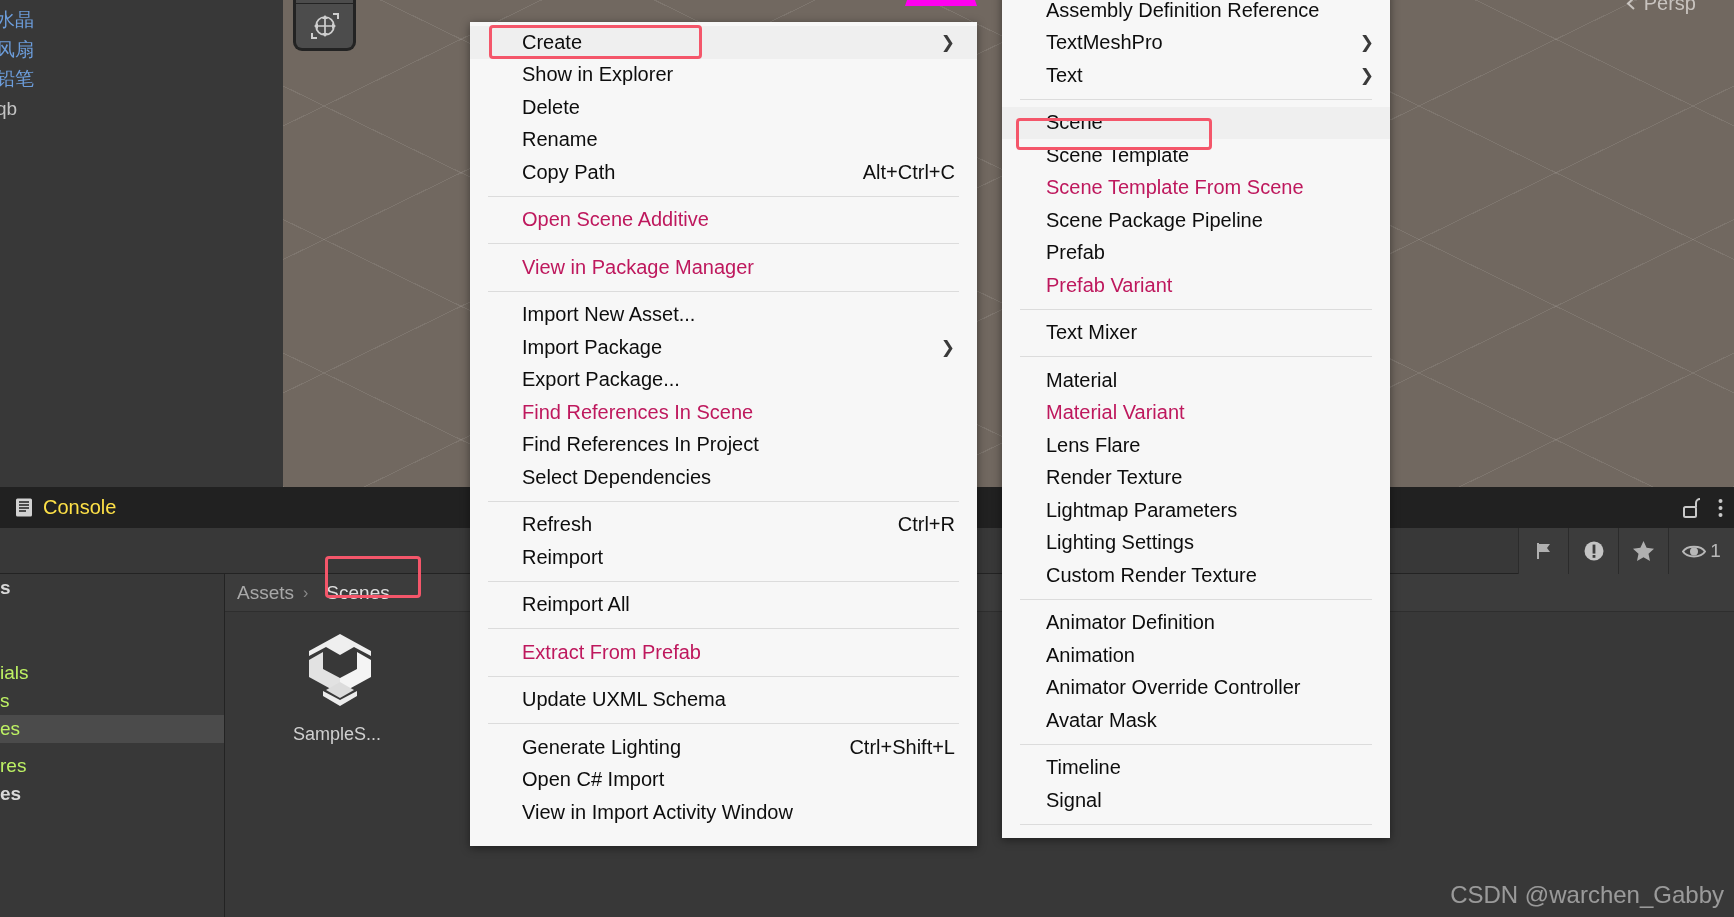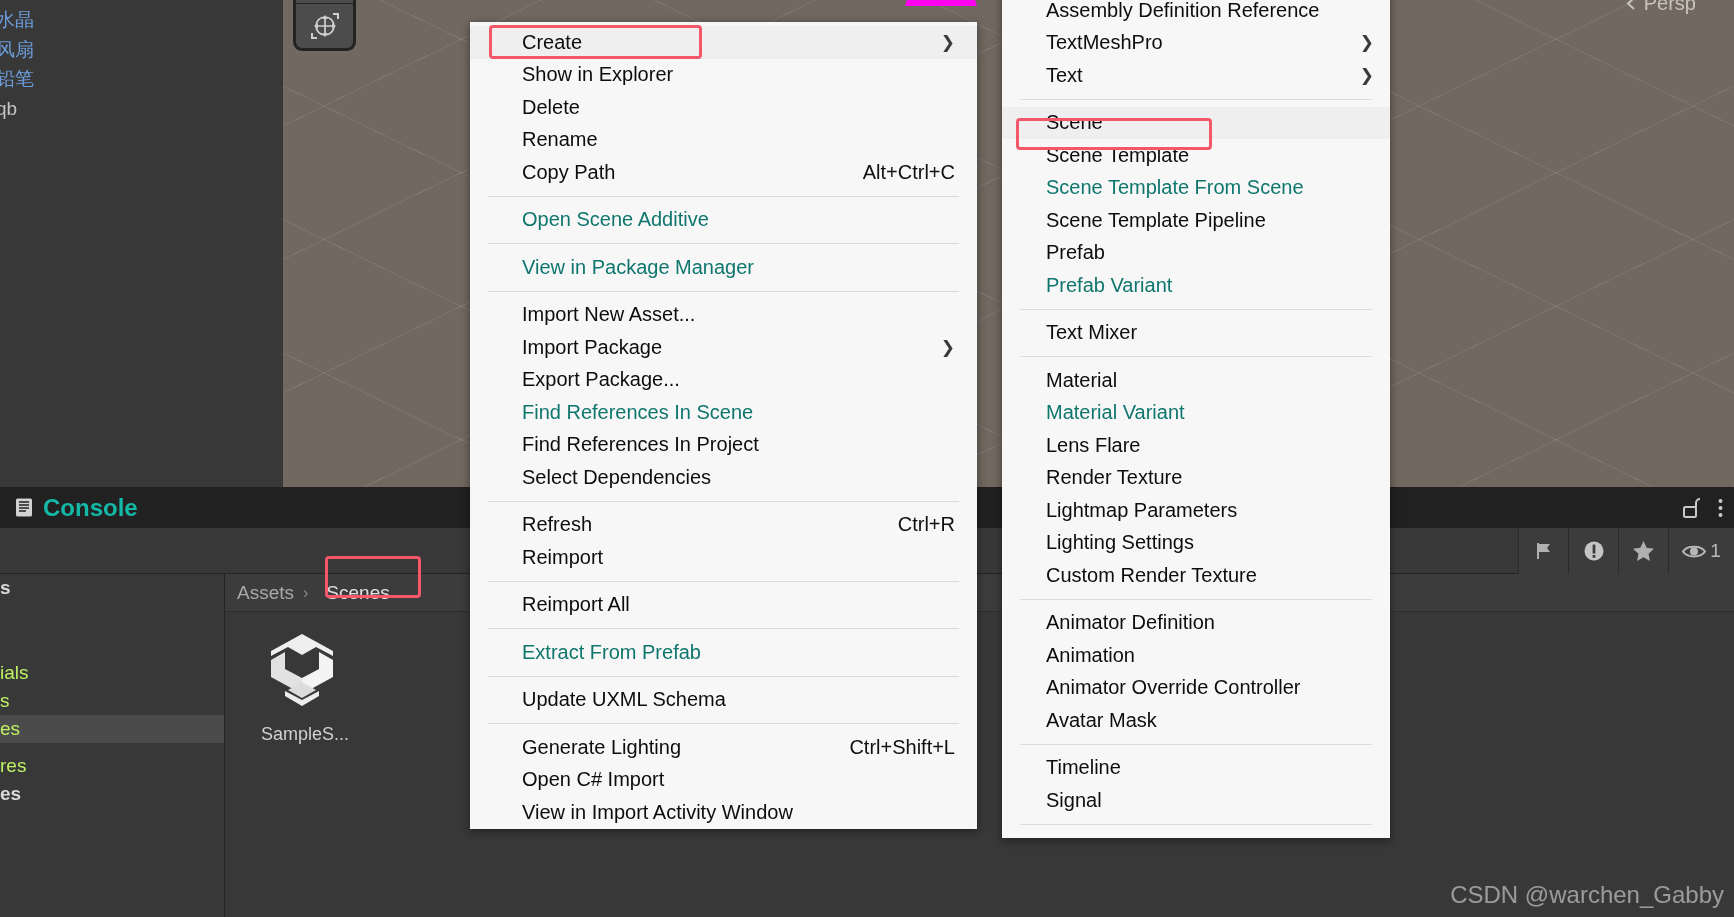--- a/index.html
+++ b/index.html
@@ -64,21 +64,21 @@
   
   .console-panel {
     position:absolute; left:0; top:487px; right:0; bottom:0;
     background:#383838;
   }
   .console-tabbar {
     height:41px; background:#212121;
     display:flex; align-items:center; padding-left:14px; gap:9px;
     position:relative;
   }
-  .console-tabbar .tab-label { color:#14b8a6; font-size:24px;font-weight:bold; }
+  .console-tabbar .tab-label { color:#fde047; font-size:20px; }
   .console-tabbar .right-icons {
     position:absolute; right:10px; top:0; height:41px;
     display:flex; align-items:center; gap:16px;
   }
   .console-toolbar {
     height:46px; background:#383838; border-bottom:1px solid #232323;
     position:relative;
   }
   .console-toolbar .tb-right {
     position:absolute; right:0; top:0; height:46px; display:flex; align-items:stretch;
@@ -110,38 +110,38 @@
   .proj-content { flex:1; background:#383838; position:relative; }
   .breadcrumb {
     height:38px; background:#3c3c3c;
     display:flex; align-items:center; padding-left:12px; gap:9px;
     border-bottom:1px solid #2e2e2e;
   }
   .crumb { color:#a9a9a9; font-size:19px; }
   .crumb.cur { color:#e0e0e0; padding:3px 9px; }
   .crumb-sep { color:#8a8a8a; font-size:16px; }
   .asset-grid { padding:16px 0 0 36px; display:flex; gap:26px; flex-wrap:wrap; }
-  .asset-cell { width:120px; text-align:left; }
+  .asset-cell { width:120px; text-align:right; }
   .asset-name { color:#d0d0d0; font-size:18px; margin-top:6px; }
 
   
   .ctxmenu {
     position:absolute; left:470px; top:22px; width:507px;
     background:#f7f7f7;
     box-shadow:0 2px 9px rgba(0,0,0,.45);
-    padding:4px 0 0 0;
+    padding:4px 0 17px 0;
     z-index:50;
     font-size:20px;
   }
   .mi {
     height:32.5px; display:flex; align-items:center;
     padding:0 22px 0 52px; color:#0d0d0d; position:relative;
     white-space:nowrap;
   }
-  .mi.disabled { color:#0f766e; }
+  .mi.disabled { color:#be185d; }
   .mi.hl { background:#efefef; }
   .mi .shortcut { margin-left:auto; color:#101010; }
   .mi .arrow { margin-left:auto; color:#3a3a3a; font-size:17px; }
   .sep { height:1px; background:#dcdcdc; margin:7px 18px; }
 
   
   .submenu {
     position:absolute; left:1002px; top:-10px; width:388px;
     background:#f7f7f7; box-shadow:0 2px 9px rgba(0,0,0,.45);
     z-index:60; font-size:20px; padding:4px 0 6px 0;
@@ -391,21 +391,21 @@
     <div class="mi hl">
         <span>Scene</span>
       </div>
     <div class="mi">
         <span>Scene Template</span>
       </div>
     <div class="mi disabled">
         <span>Scene Template From Scene</span>
       </div>
     <div class="mi">
-        <span>Scene Template Pipeline</span>
+        <span>Scene Package Pipeline</span>
       </div>
     <div class="mi">
         <span>Prefab</span>
       </div>
     <div class="mi disabled">
         <span>Prefab Variant</span>
       </div>
     <div class="sep"></div>
     <div class="mi">
         <span>Text Mixer</span>

